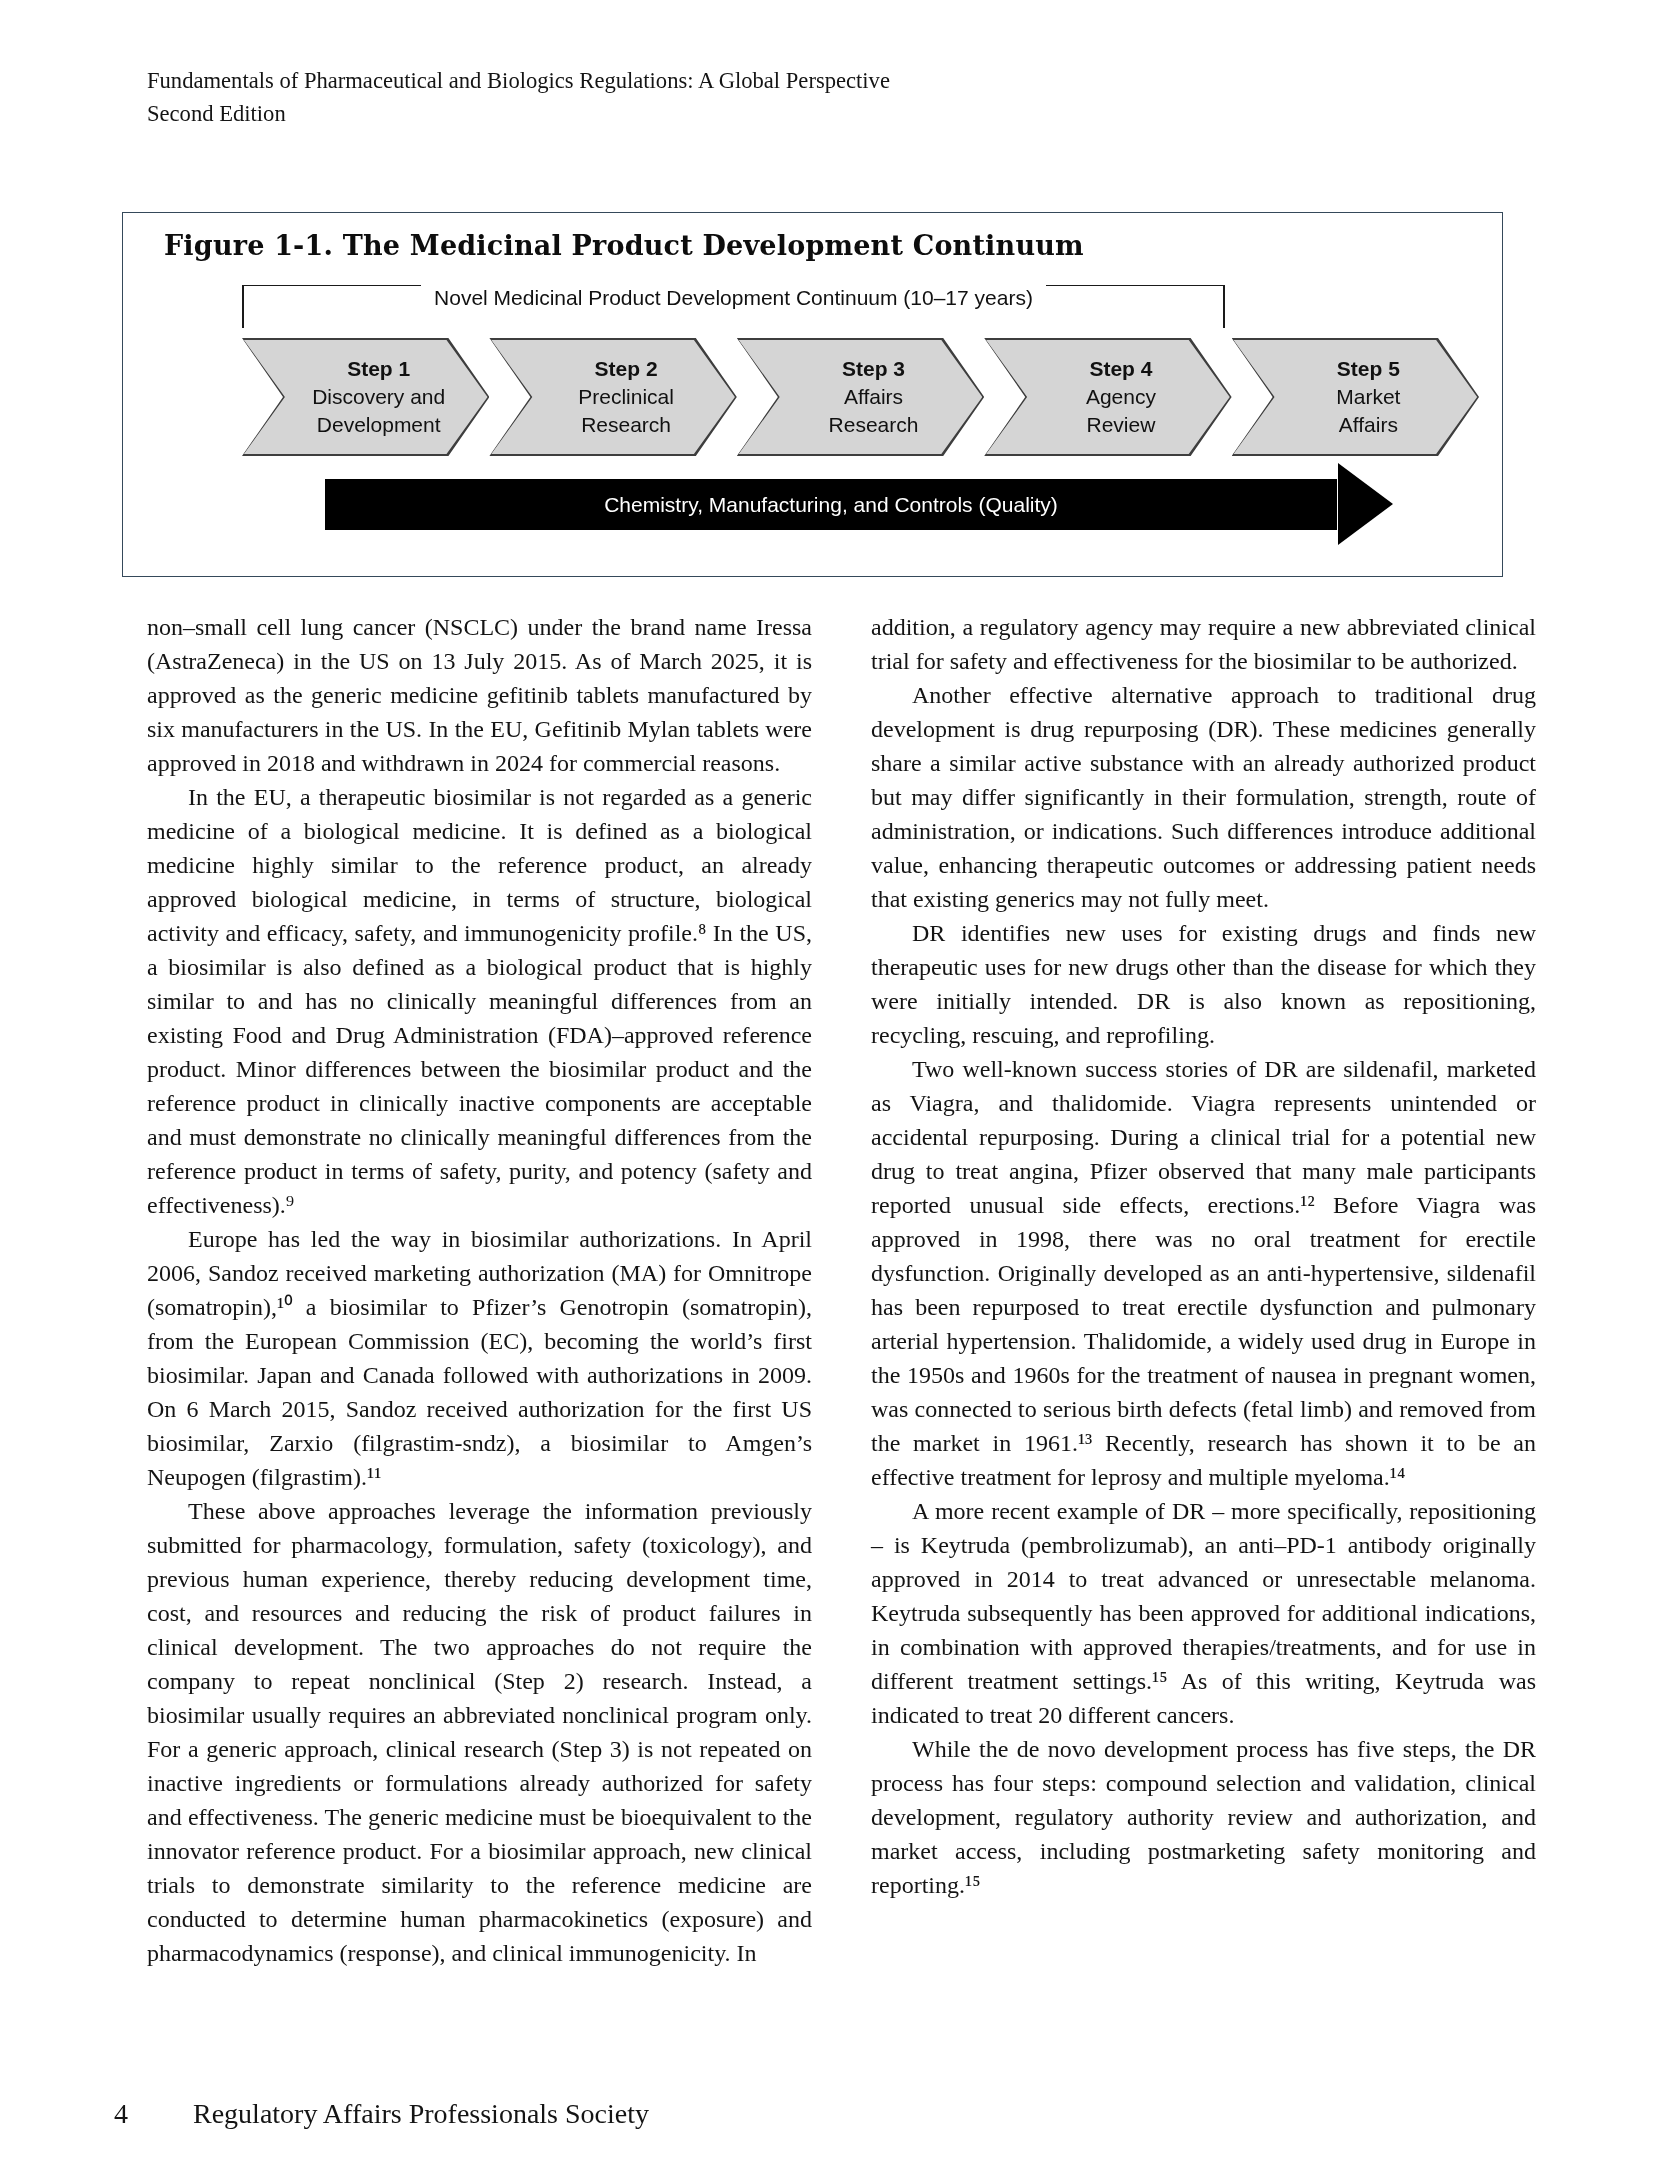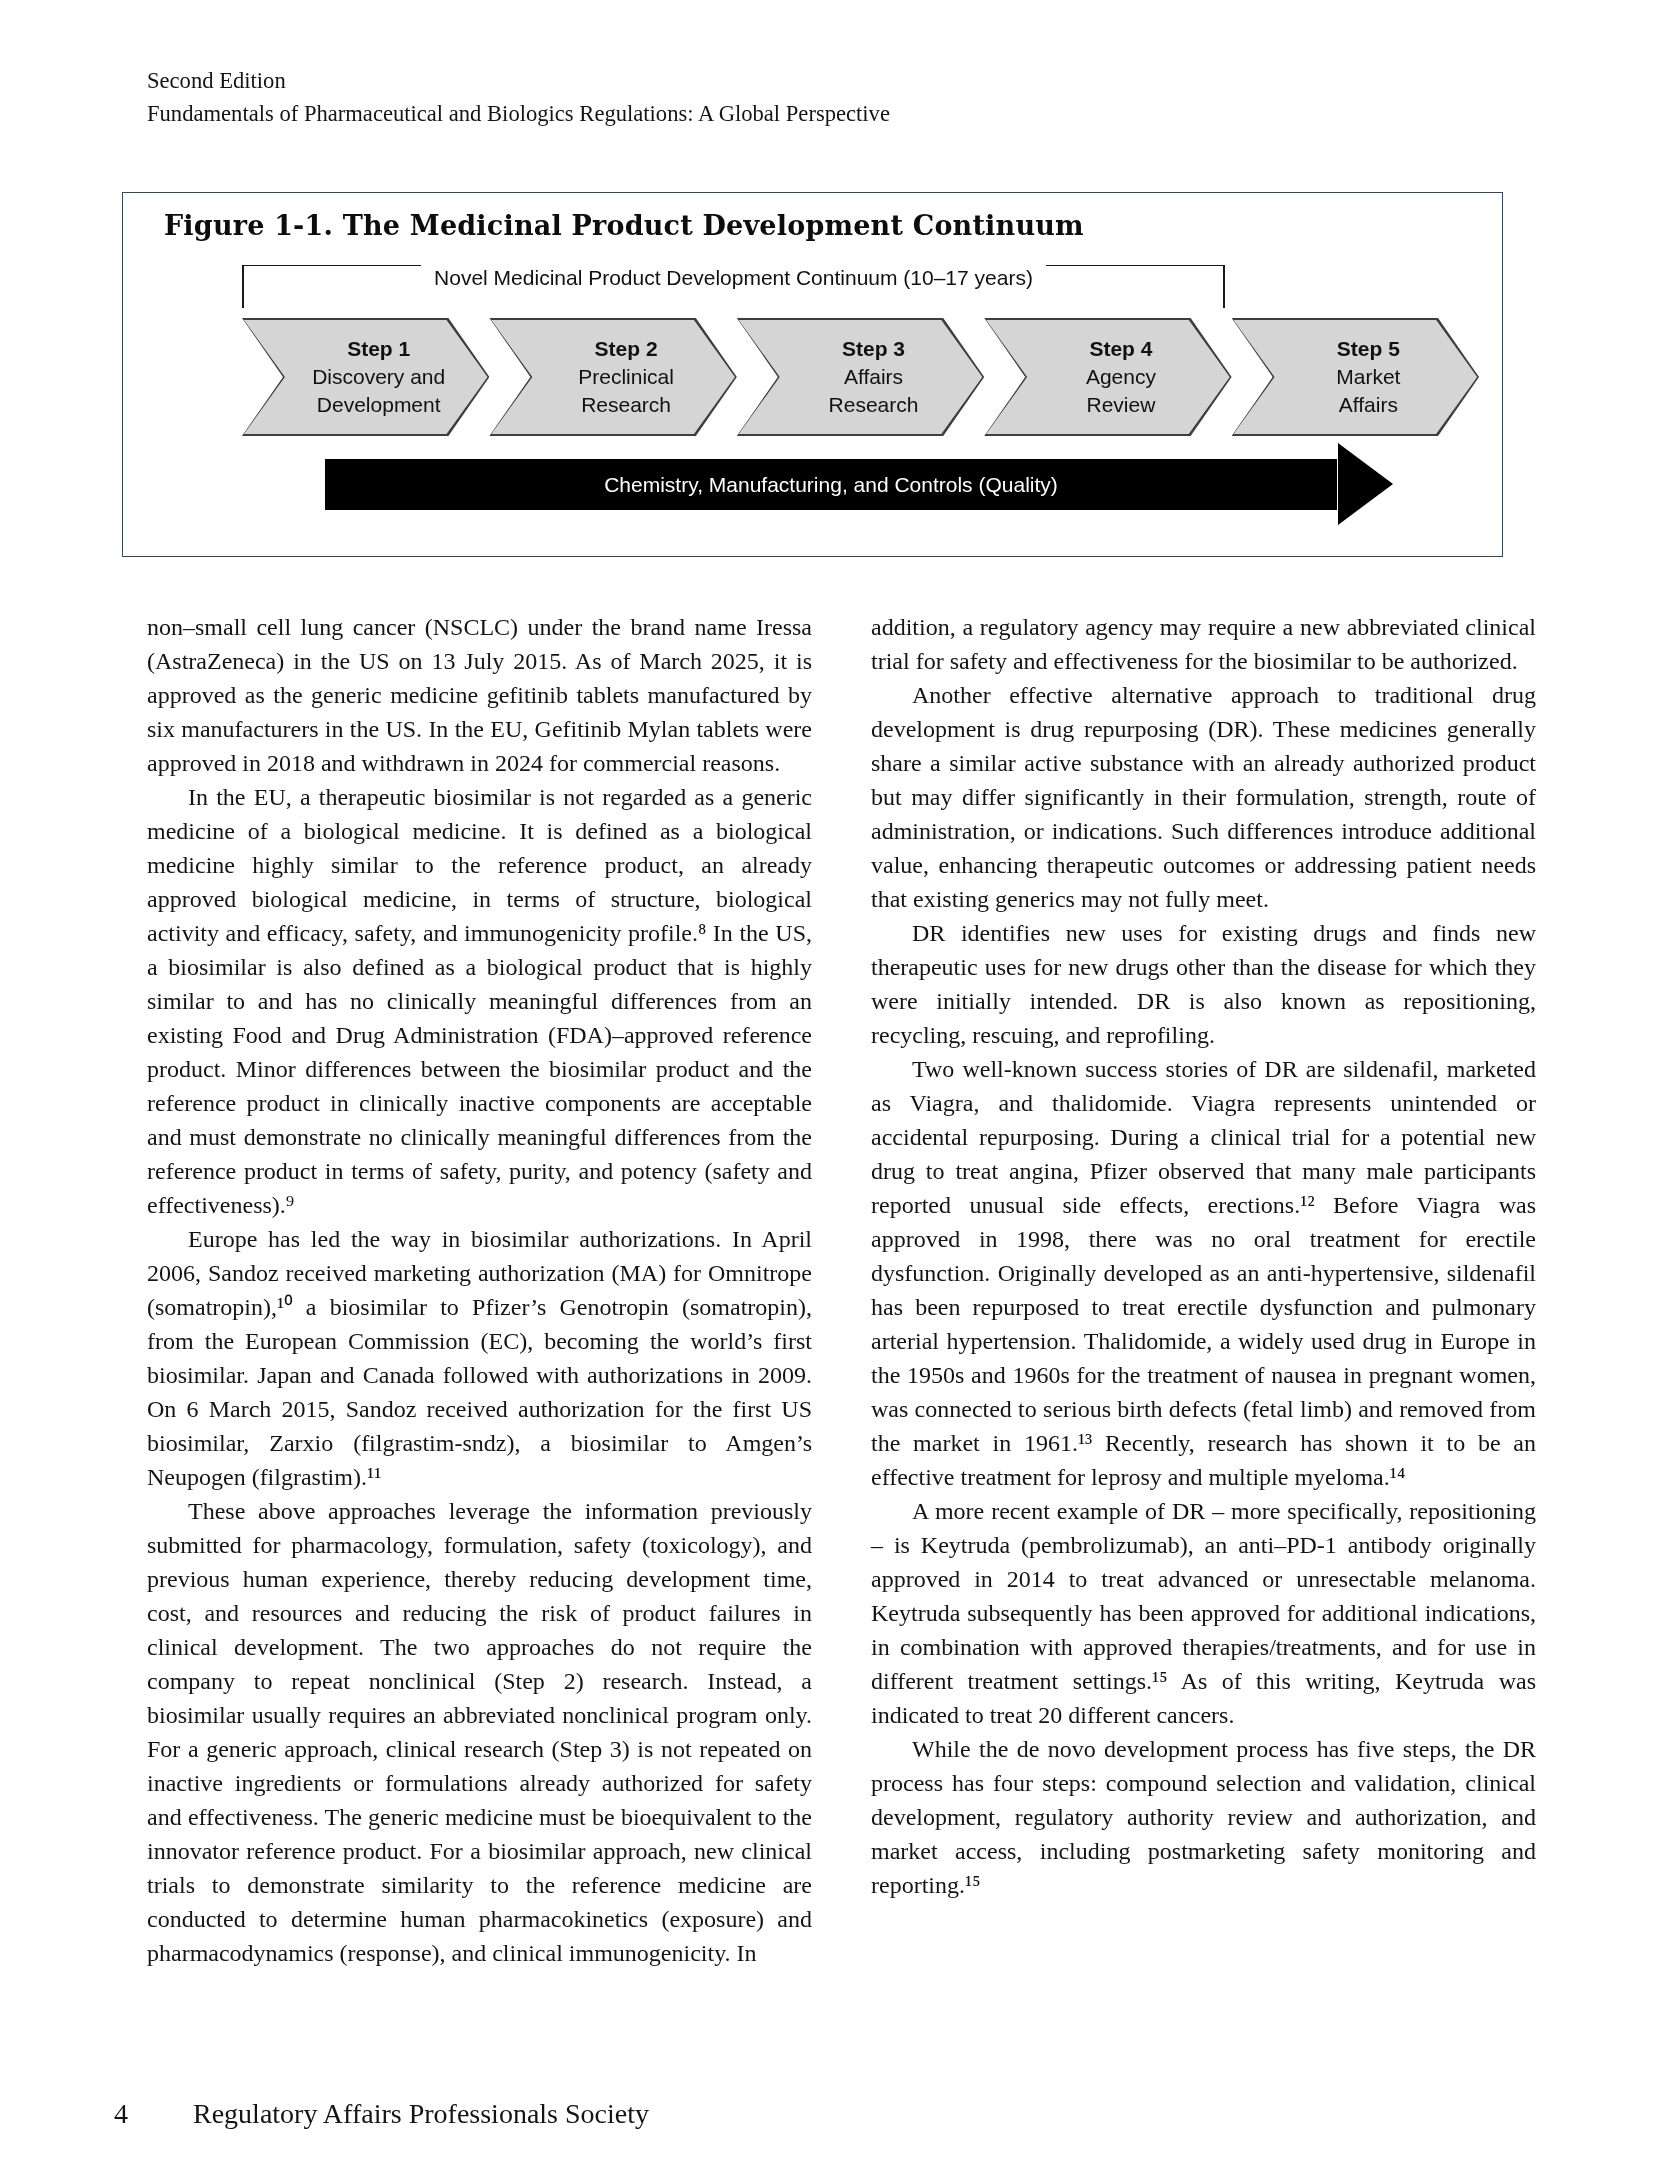--- a/index.html
+++ b/index.html
@@ -1,21 +1,21 @@
 <!DOCTYPE html>
 <html lang="en" style="--page-bg: #ffffff; --text: #141414; --figure-border: #35495a; --bracket-line: #1a1a1a; --chevron-fill: #d5d5d5; --chevron-border: #3e3e3e; --cmc-bar: #000000; --cmc-text: #ffffff;font-size:15px"><head>
 <meta charset="utf-8">
 <style>
   html,body{margin:0;padding:0;background:#ffffff;}
   .page{position:relative;width:1680px;height:2174px;background:var(--page-bg,#ffffff);overflow:hidden;}
 
   .running-header{position:absolute;left:147px;top:64px;
     font-family:"Liberation Serif",serif;font-size:22.6px;line-height:33px;color:var(--text,#141414);}
 
-  .figure-box{position:absolute;left:122px;top:192px;width:1381px;height:365px;
+  .figure-box{position:absolute;left:122px;top:212px;width:1381px;height:365px;
     border:1.9px solid var(--figure-border,#35495a);background:#ffffff;box-sizing:border-box;}
 
   .figure-title{position:absolute;left:41px;top:17px;
     font-family:"DejaVu Serif",serif;font-weight:700;font-size:27px;color:#0d0d0d;letter-spacing:0.2px;}
 
   .bracket{position:absolute;left:119px;top:60px;width:983px;height:56px;display:flex;align-items:flex-start;}
   .bracket-line{flex:1;height:12.2px;border-bottom:1.9px solid var(--bracket-line,#1a1a1a);}
   .bracket-label{font-family:"Liberation Sans",sans-serif;font-size:21px;line-height:26px;
     padding:0 13px;white-space:nowrap;color:#111;margin-top:12px;}
   .tick{position:absolute;width:1.9px;height:43px;background:var(--bracket-line,#1a1a1a);top:12.2px;}
@@ -47,22 +47,22 @@
   .footer{position:absolute;left:74px;top:2098px;
     font-family:"Liberation Serif",serif;font-size:28px;color:var(--text,#141414);margin-left:40px;}
   .footer-text{margin-left:58px;}
 </style>
 </head>
 <body>
 
 <div class="page">
 
   <div class="running-header">
+    <div>Fundamentals of Pharmaceutical and Biologics Regulations: A Global Perspective</div>
     <div>Second Edition</div>
-    <div>Fundamentals of Pharmaceutical and Biologics Regulations: A Global Perspective</div>
   </div>
 
   <div class="figure-box">
     <div class="figure-title">Figure 1-1. The Medicinal Product Development Continuum</div>
 
     <div class="bracket">
       <div class="bracket-line"></div>
       <div class="bracket-label">Novel Medicinal Product Development Continuum (10–17 years)</div>
       <div class="bracket-line"></div>
       <div class="tick tick-l"></div>

